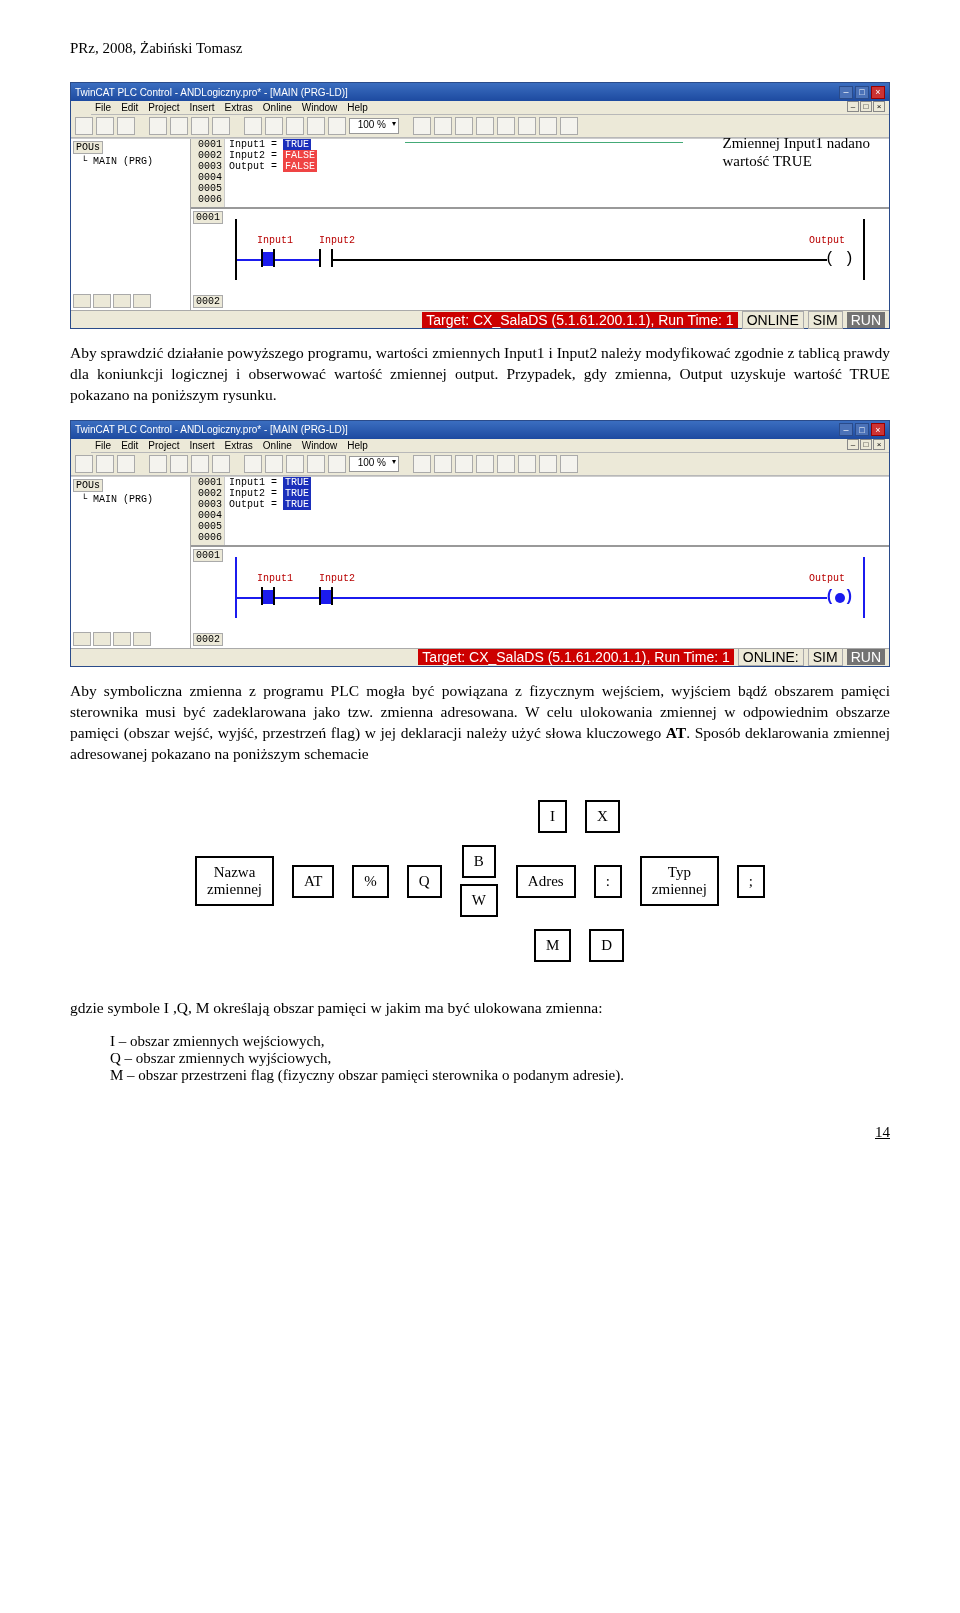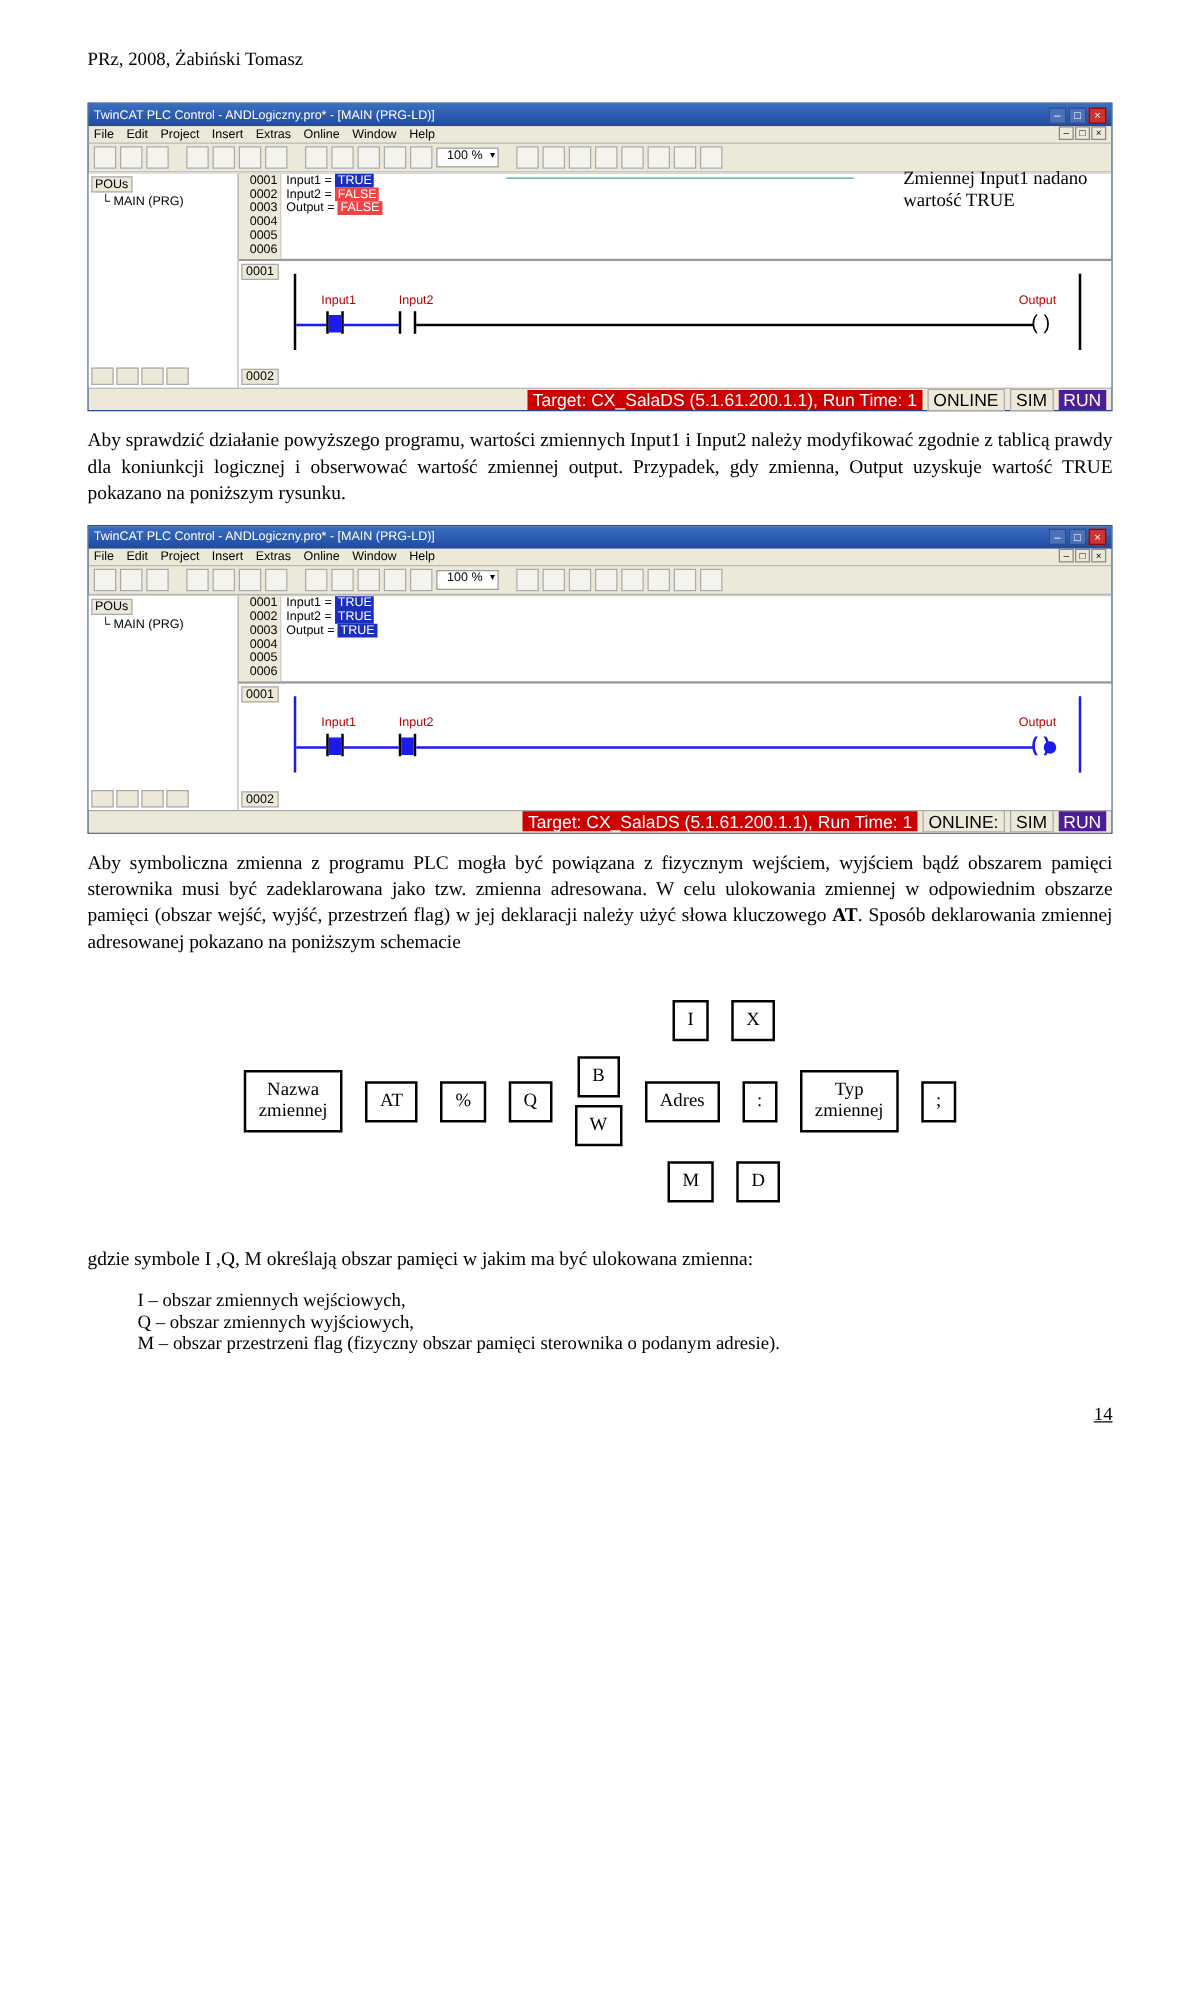--- a/index.html
+++ b/index.html
@@ -39,40 +39,42 @@
   .titlebar .btns { display:flex; gap:2px; }
   .tb-btn { width:14px; height:13px; background:#c33; border:1px solid #900; display:inline-flex; justify-content:center; align-items:center; color:#fff; font-size:9px;}
   .tb-btn.min, .tb-btn.max { background:#4b72b8; border:1px solid #2a4b8a; }
   .menubar {
     background:#ece9d8;
     border-bottom:1px solid #b8b8b8;
     padding:1px 4px;
     font-size:10px;
     display:flex; gap:10px;
     position:relative;
+    margin-left:20px;
   }
   .subbtns { position:absolute; right:4px; top:0; display:flex; gap:1px;}
   .sub-btn { width:12px; height:11px; border:1px solid #888; font-size:8px; display:inline-flex;justify-content:center;align-items:center;}
   .toolbar {
     background:#ece9d8;
     border-bottom:1px solid #b8b8b8;
     padding:2px 4px;
     display:flex;
     gap:3px;
     align-items:center;
   }
   .tool-btn { width:18px; height:18px; border:1px solid #aaa; background:#f4f3ee; }
   .tool-gap { width:8px; }
   .zoom-box { border:1px solid #999; background:#fff; width:50px; height:16px; font-size:10px; text-align:right; padding-right:12px; position:relative;}
   .zoom-box::after{content:"▾"; position:absolute; right:2px; top:0; font-size:8px;}
   .client {
     display:flex;
     background:#fff;
     border-top:1px solid #ccc;
     height:172px;
+    font-family:Liberation Mono, monospace;
   }
   .tree {
     width:120px;
     border-right:1px solid #aaa;
     background:#fff;
     font-size:10px;
     padding:2px;
     position:relative;
   }
   .tree-tabbox { background:#ece9d8; border:1px solid #aaa; padding:0 2px; display:inline-block; margin-bottom:2px;}
@@ -130,21 +132,21 @@
     height:18px;
     display:flex;
     justify-content:flex-end;
     align-items:center;
     padding:0 4px;
     font-size:14px;
     gap:4px;
   }
   .status-red { background:#c00; color:#fff; padding:0 4px;}
   .status-cell { background:#ece9d8; border:1px solid #aaa; padding:0 4px; }
-  .status-run { background:#4c1d95; color:#fff; padding:0 4px;}
+  .status-run { background:#737373; color:#fff; padding:0 4px;}
   
   .anno-wrap { position:relative; }
   .anno-text { position:absolute; right:20px; top:52px; font-size:15px; font-family:"Times New Roman",serif; text-align:left; line-height:1.2;}
   .anno-line { position:absolute; top:60px; left:335px; width:278px; height:1px; background:#4a7; }
   
   p.body { text-align: justify; margin: 14px 0; font-size: 15.5px; line-height:1.35;}
   h3.sect { font-weight:bold; font-size:16px; margin:28px 0 14px 0;}
   
   .schema { margin: 30px auto 30px auto; display:flex; flex-direction:column; align-items:center; font-size:15px; }
   .schema-row { display:flex; align-items:center; gap:18px; margin:6px 0;}

